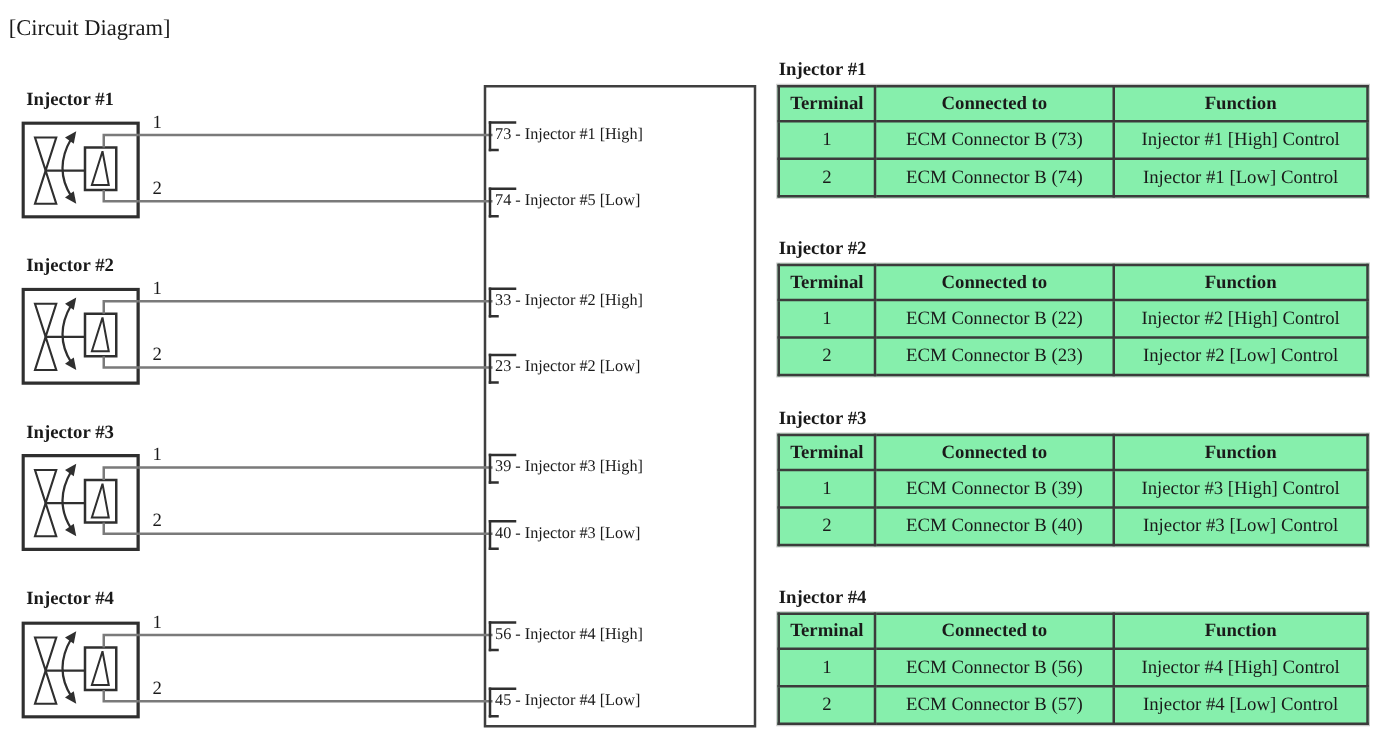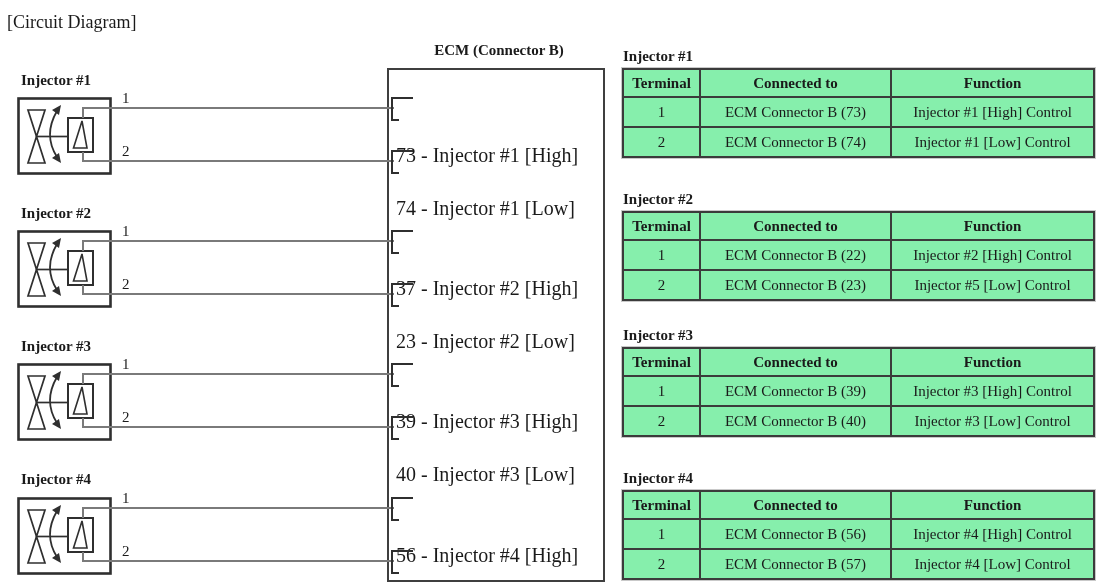--- a/index.html
+++ b/index.html
@@ -15,21 +15,21 @@
   .wire{position:absolute;height:2px;width:283px;background:var(--wire,#7a7a7a);}
   .ecm-title{position:absolute;left:387px;top:42px;width:224px;text-align:center;
     font-size:15px;font-weight:bold;white-space:nowrap;}
   .ecm-box{position:absolute;left:387px;top:68px;width:214px;height:510px;
     border:2px solid #3f3f3f;background:transparent;}
   .pin{position:absolute;left:391px;height:22px;}
   .pin-bracket{position:absolute;left:0;top:0;width:20px;height:22px;
     border-top:2px solid var(--line,#2f2f2f);border-left:2px solid var(--line,#2f2f2f);}
   .pin-bracket::after{content:"";position:absolute;left:-2px;bottom:0;width:8px;height:0;
     border-bottom:2px solid var(--line,#2f2f2f);}
-  .pin-label{position:absolute;left:5px;top:2px;font-size:20px;white-space:nowrap;margin-top:45px;}
+  .pin-label{position:absolute;left:5px;top:2px;font-size:13px;white-space:nowrap;}
   
   .info{position:absolute;left:621px;top:0;width:478px;height:586px;}
   .info .sec-title{left:1px;top:10px;}
   .tbl-title{position:absolute;left:2px;font-size:15px;font-weight:bold;white-space:nowrap;}
   .conn-table{position:absolute;left:1px;width:471px;border-collapse:collapse;
     table-layout:fixed;box-shadow:0 0 0 1px #c9c9c9;background:#86efac;}
   .conn-table th,.conn-table td{border:2px solid var(--tborder,#3b3b3b);
     font-size:15px;text-align:center;padding:0 3px;overflow:hidden;white-space:nowrap;}
   .conn-table th{height:26px;font-weight:bold;}
   .conn-table td{height:28px;font-weight:normal;}
@@ -55,51 +55,50 @@
         <polygon points="44,8 35,13 42,18" fill="#2f2f2f" stroke="none"></polygon>
         <polygon points="44,66 35,61 42,56" fill="#2f2f2f" stroke="none"></polygon>
         <polyline points="66,21 66,11 94,11" stroke="#7a7a7a" stroke-width="2"></polyline>
         <polyline points="66,55 66,64 94,64" stroke="#7a7a7a" stroke-width="2"></polyline>
       </g>
     </defs>
   </svg>
 
   <div class="sec-title" style="left:7px;top:12px">[Circuit Diagram]</div>
 
-  <div class="ecm-title">ECM (Connector B)</div>
   <div class="ecm-box"></div>
 
   <div class="inj-label" style="left:21px;top:72px">Injector #1</div>
   <svg class="inj-symbol" style="left:17px;top:97px" width="95" height="78" viewBox="0 0 95 78">
       <use href="#injsym"></use>
     </svg>
   <div class="tnum" style="left:122px;top:89px">1</div>
   <div class="tnum" style="left:122px;top:142px">2</div>
   <div class="wire" style="left:111px;top:107px"></div>
   <div class="wire" style="left:111px;top:160px"></div>
   <div class="pin" style="top:97px">
       <span class="pin-bracket"></span>
       <span class="pin-label">73 - Injector #1 [High]</span>
     </div>
   <div class="pin" style="top:150px">
       <span class="pin-bracket"></span>
-      <span class="pin-label">74 - Injector #1 [Low]</span>
+      <span class="pin-label">74 - Injector #5 [Low]</span>
     </div>
 
   <div class="inj-label" style="left:21px;top:205px">Injector #2</div>
   <svg class="inj-symbol" style="left:17px;top:230px" width="95" height="78" viewBox="0 0 95 78">
       <use href="#injsym"></use>
     </svg>
   <div class="tnum" style="left:122px;top:222px">1</div>
   <div class="tnum" style="left:122px;top:275px">2</div>
   <div class="wire" style="left:111px;top:240px"></div>
   <div class="wire" style="left:111px;top:293px"></div>
   <div class="pin" style="top:230px">
       <span class="pin-bracket"></span>
-      <span class="pin-label">37 - Injector #2 [High]</span>
+      <span class="pin-label">33 - Injector #2 [High]</span>
     </div>
   <div class="pin" style="top:283px">
       <span class="pin-bracket"></span>
       <span class="pin-label">23 - Injector #2 [Low]</span>
     </div>
 
   <div class="inj-label" style="left:21px;top:338px">Injector #3</div>
   <svg class="inj-symbol" style="left:17px;top:363px" width="95" height="78" viewBox="0 0 95 78">
       <use href="#injsym"></use>
     </svg>
@@ -179,21 +178,21 @@
         </thead>
       <tbody>
         <tr>
           <td>1</td>
           <td>ECM Connector B (22)</td>
           <td>Injector #2 [High] Control</td>
         </tr>
         <tr>
           <td>2</td>
           <td>ECM Connector B (23)</td>
-          <td>Injector #5 [Low] Control</td>
+          <td>Injector #2 [Low] Control</td>
         </tr>
       </tbody>
     </table>
 
     <div class="tbl-title" style="top:327px">Injector #3</div>
     <table class="conn-table" style="top:347px">
       <colgroup>
           <col class="col-terminal">
           <col class="col-connected">
           <col class="col-function">

